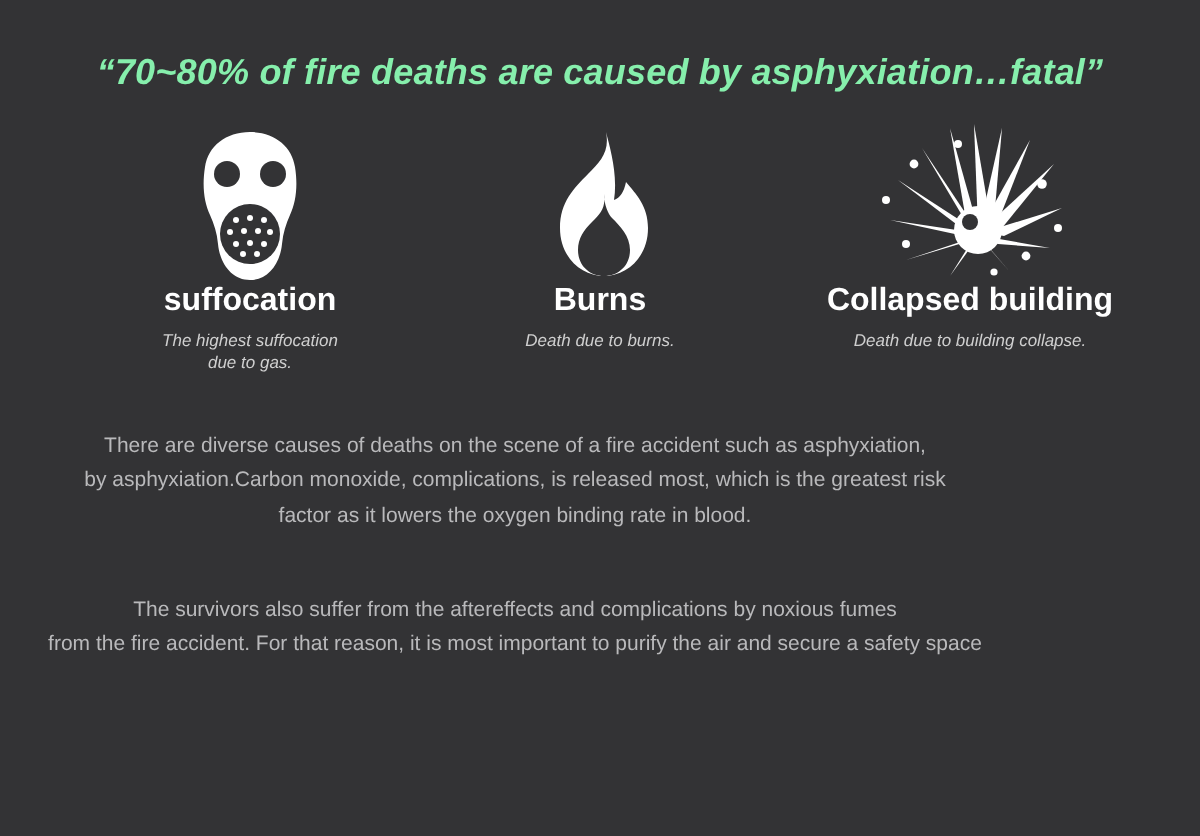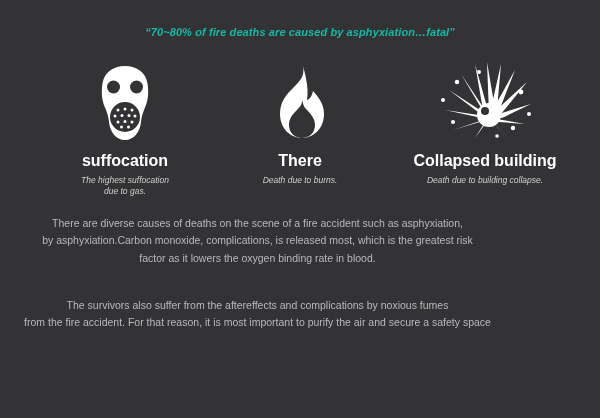--- a/index.html
+++ b/index.html
@@ -20,22 +20,22 @@
     background: #333335;
     box-sizing: border-box;
     overflow: hidden;
   }
   .headline {
     position: absolute;
     top: 26px;
     left: 0;
     width: 600px;
     text-align: center;
-    color: #14b8a6;
-    font-size: 11px;
+    color: #86efac;
+    font-size: 18px;
     font-weight: bold;
     font-style: italic;
     letter-spacing: 0.1px;
   }
   .columns {
     position: absolute;
     top: 62px;
     left: 0;
     width: 600px;
     height: 130px;
@@ -48,21 +48,21 @@
   .col-2 { left: 210px; width: 180px; }
   .col-3 { left: 380px; width: 210px; }
 
   .icon-wrap {
     height: 80px;
     display: flex;
     align-items: flex-end;
     justify-content: center;
   }
   .col-title {
-    margin-top: 10px;
+    margin-top: 0;
     color: #ffffff;
     font-size: 16px;
     font-weight: bold;
     line-height: 1.1;
   }
   .col-sub {
     margin-top: 5px;
     color: #cfcfcf;
     font-size: 8.5px;
     font-style: italic;
@@ -122,21 +122,21 @@
       </div>
     </div>
 
     <div class="col col-2">
       <div class="icon-wrap">
         <svg width="56" height="78" viewBox="0 0 56 78" aria-hidden="true">
           <path fill="#ffffff" d="M31 2c2 10-3 15-9 21-7 7-14 14-14 27 0 15 11 24 22 24s22-9 22-24c0-11-6-17-11-23-1 5-3 8-6 9 2-13-2-26-4-34z"></path>
           <path fill="#333335" d="M30 33c1 7-2 10-6 14-4 4-7 8-7 14 0 8 6 13 13 13s13-5 13-13c0-7-5-12-9-16-2-2-4-7-4-12z"></path>
         </svg>
       </div>
-      <div class="col-title">There</div>
+      <div class="col-title">Burns</div>
       <div class="col-sub">
         <div>Death due to burns.</div>
       </div>
     </div>
 
     <div class="col col-3">
       <div class="icon-wrap">
         <svg width="100" height="80" viewBox="0 0 100 80" aria-hidden="true">
           <g fill="#ffffff">
             <path d="M54 52 L40 2 L48 48 Z"></path>

